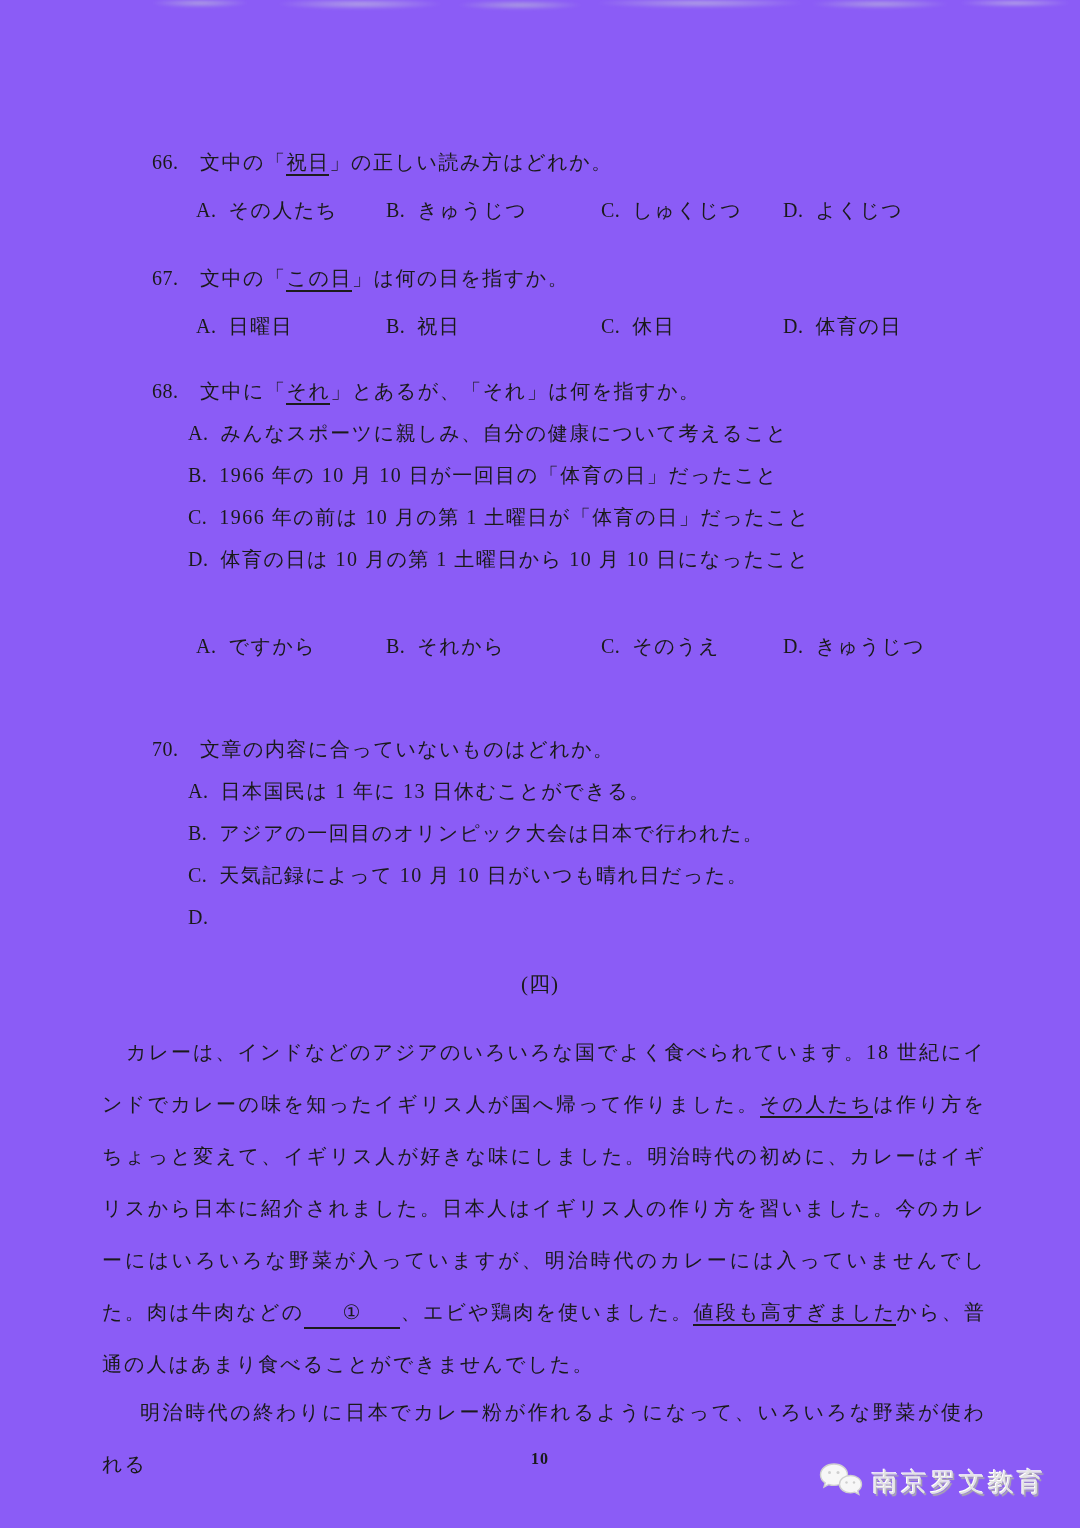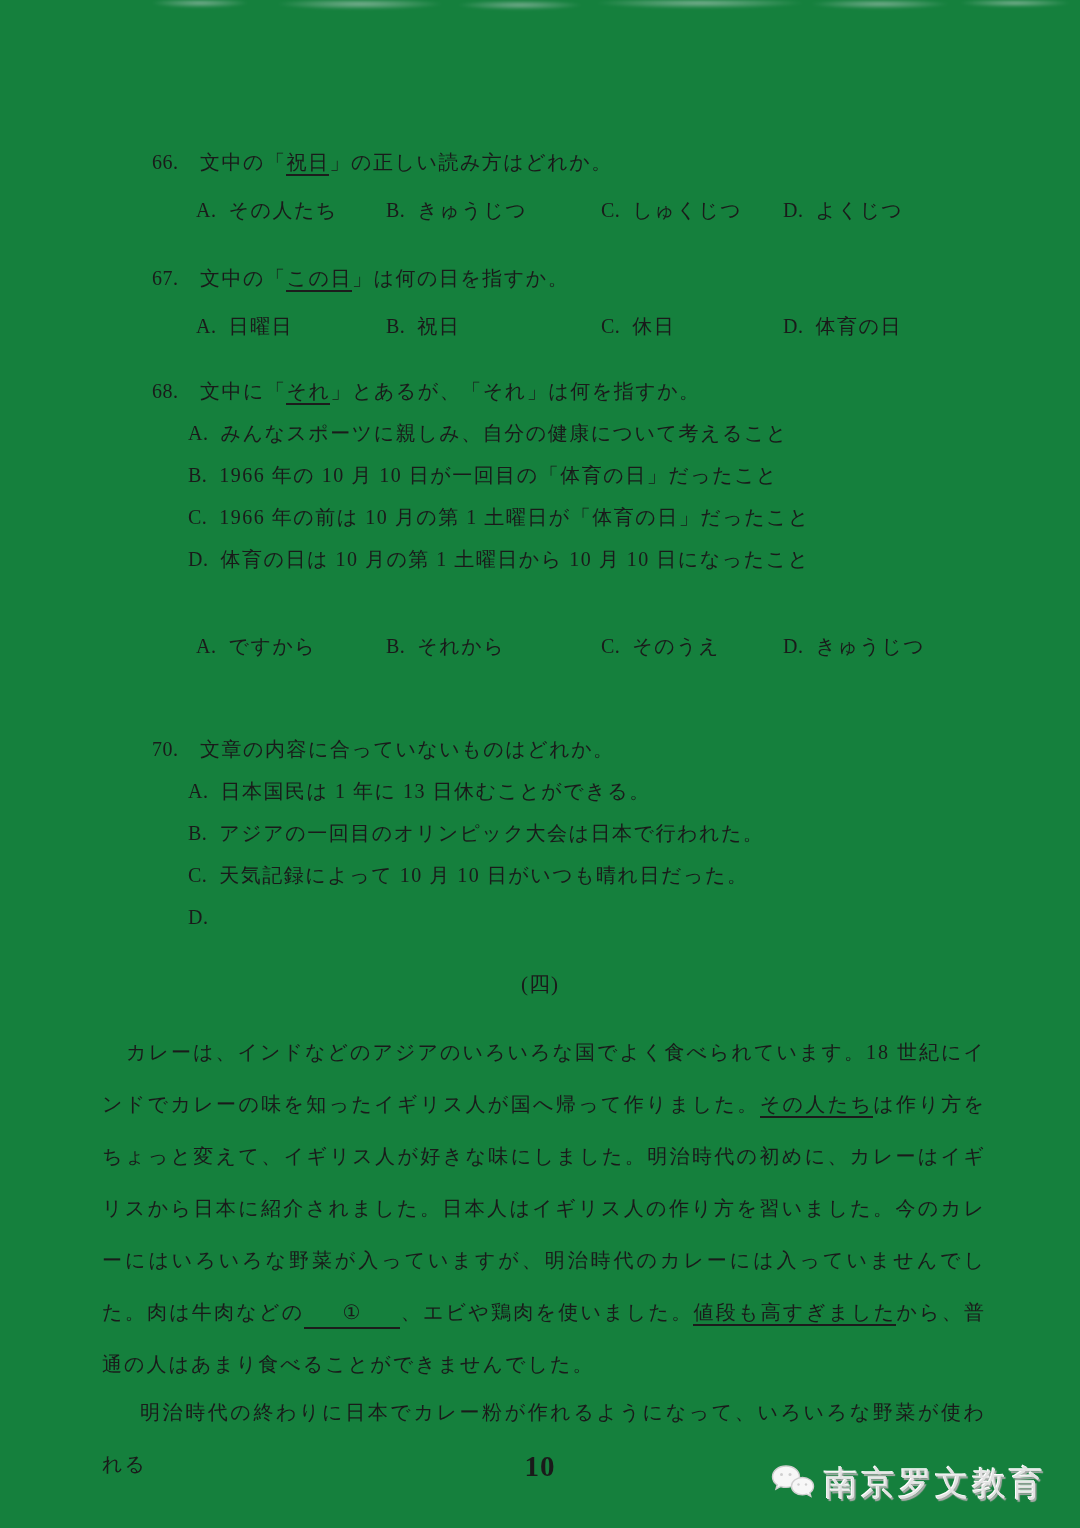--- a/index.html
+++ b/index.html
@@ -1,18 +1,18 @@
 <!DOCTYPE html>
 <html><head>
 <meta charset="utf-8">
 <style>
   html,body{margin:0;padding:0;background:#e9e9e9;}
   .page{
     position:relative;width:1080px;height:1528px;margin:0 auto;
-    background:#15803d;overflow:hidden;
+    background:#8b5cf6;overflow:hidden;
     font-family:"Liberation Serif","DejaVu Serif",serif;
     color:#1a1a1a;
   }
   
   #scan-artifact{
     position:absolute;top:0;left:0;width:100%;height:18px;
     background:
       radial-gradient(ellipse 70px 7px at 200px 3px,#c9d3d5,transparent 70%),
       radial-gradient(ellipse 120px 8px at 360px 4px,#d0d8da,transparent 70%),
       radial-gradient(ellipse 90px 7px at 520px 5px,#c6d1d3,transparent 70%),
@@ -53,29 +53,29 @@
     text-align:justify;
   }
   #passage-p1{top:1006px;text-indent:24px;}
   #passage-p2{top:1366px;text-indent:38px;}
   .pblank{
     display:inline-block;width:96px;text-align:center;text-indent:0;
     border-bottom:2px solid #1c1c1c;line-height:30px;
   }
   #page-num{
     position:absolute;top:1450px;left:0;width:100%;text-align:center;
-    font-size:29px;font-weight:600;letter-spacing:1px;
+    font-size:16px;font-weight:600;letter-spacing:1px;
   }
   #watermark{
     position:absolute;top:1461px;right:34px;
     display:flex;align-items:center;gap:8px;
   }
   #watermark .wm-text{
     font-family:"Liberation Sans","DejaVu Sans",sans-serif;
-    font-size:34px;letter-spacing:3px;color:#e2e2e2;
+    font-size:26px;letter-spacing:3px;color:#e2e2e2;
     text-shadow:-1px -1px 0 #ffffff,1.5px 1.5px 1px #ababab;
   }
 </style>
 </head>
 <body>
 
 <div class="page">
 
   <div id="scan-artifact"></div>
 

